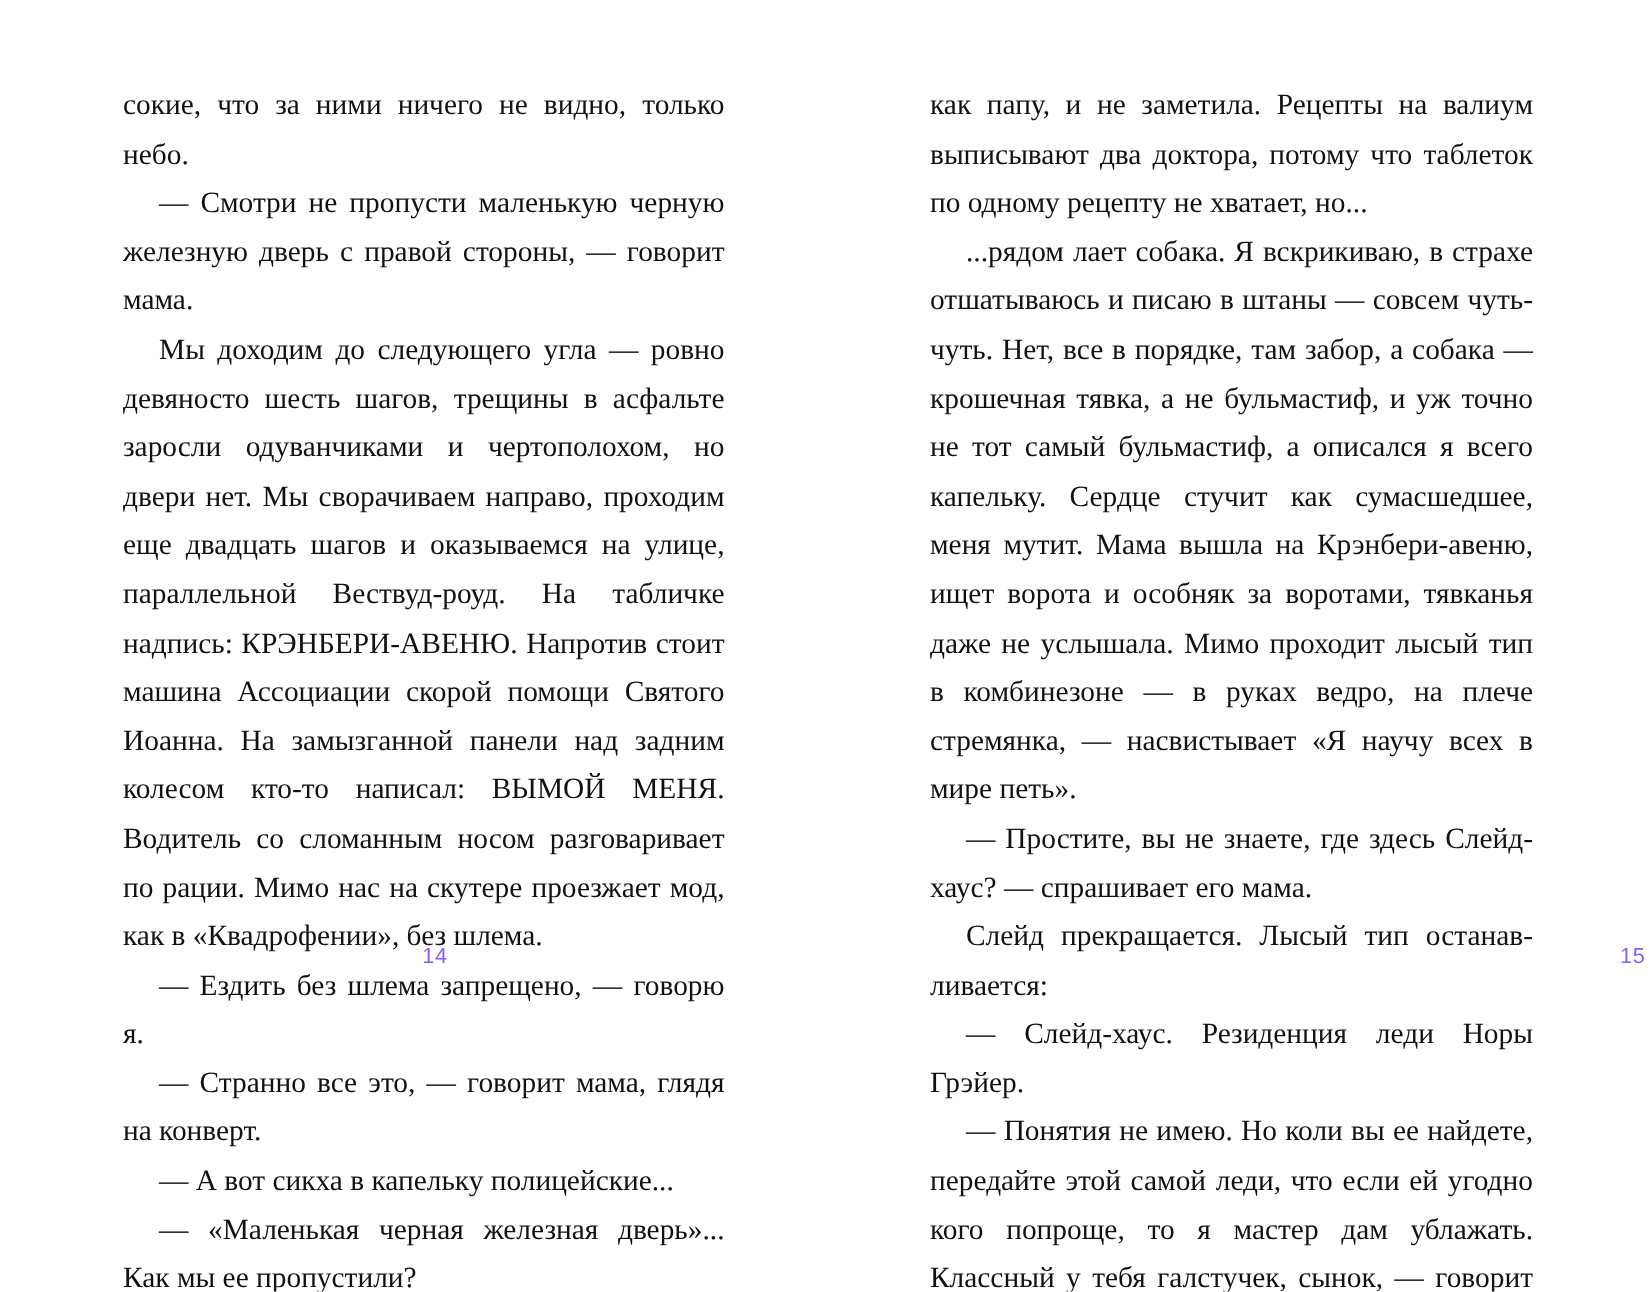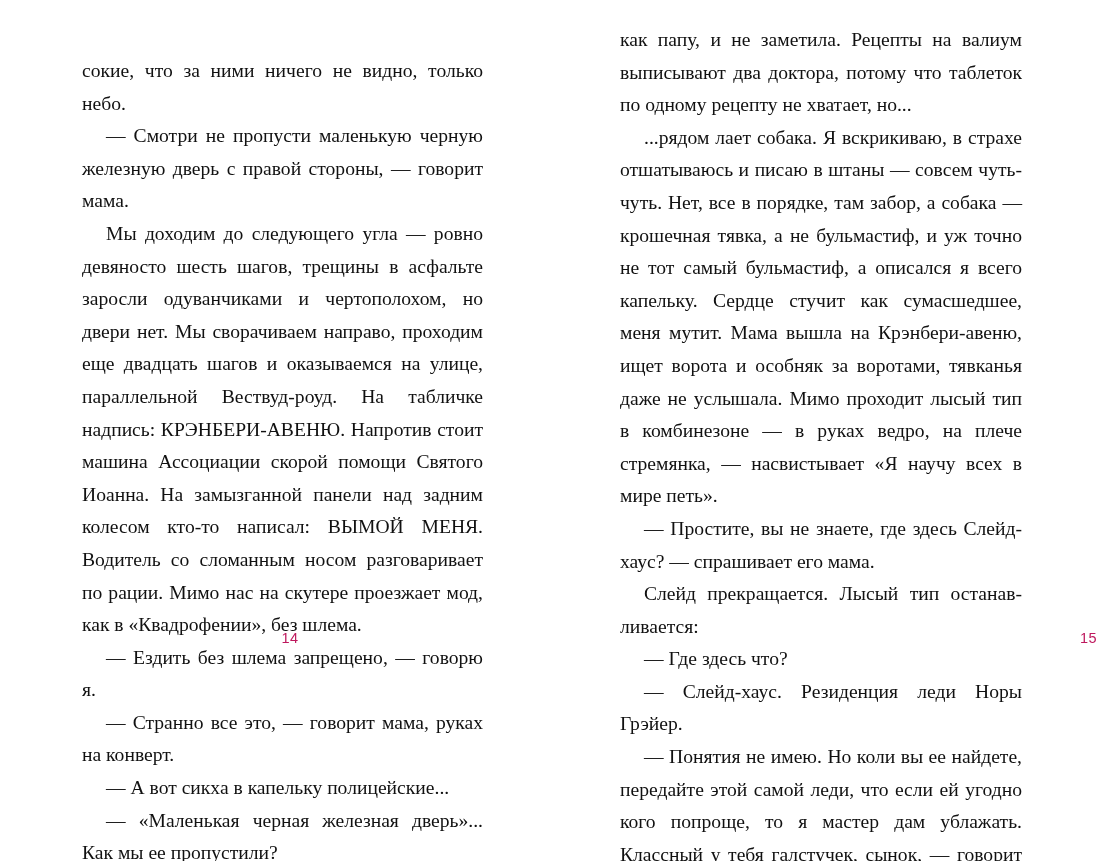--- a/index.html
+++ b/index.html
@@ -23,21 +23,21 @@
   }
 
   .page {
     position: relative;
     width: 550px;
     height: 709px;
     box-sizing: border-box;
   }
 
   .page-left  { padding: 55px 67px 0 82px; }
-  .page-right { padding: 24px 78px 0 70px; }
+  .page-right { padding: 55px 78px 0 70px; }
 
   .text-column {
     font-size: 19.6px;
     line-height: 32.6px;
     text-align: justify;
     text-justify: inter-word;
     hyphens: manual;
     -webkit-hyphens: manual;
   }
 
@@ -53,50 +53,49 @@
 
   .folio {
     position: absolute;
     bottom: 63px;
     left: 18px;
     right: 0;
     text-align: center;
     font-family: "Liberation Sans", "DejaVu Sans", sans-serif;
     font-size: 14.5px;
     letter-spacing: 0.4px;
-    color: #be185d;
+    color: #8b5cf6;
   }
   .page-left  .folio { transform: translateX(6px); }
   .page-right .folio { transform: translateX(-3px); text-align: right; }
 </style>
 </head>
 <body>
 
 <div class="page-spread">
 
   <div class="page page-left">
     <div class="text-column">
       <p class="no-indent">сокие, что за ними ничего не видно, только небо.</p>
       <p>— Смотри не пропусти маленькую чер­ную железную дверь с правой стороны, — го­ворит мама.</p>
       <p>Мы доходим до следующего угла — ровно девяносто шесть шагов, трещины в асфальте заросли одуванчиками и чертополохом, но двери нет. Мы сворачиваем направо, прохо­дим еще двадцать шагов и оказываемся на ули­це, параллельной Вествуд-роуд. На табличке надпись: КРЭНБЕРИ-АВЕНЮ. Напротив сто­ит машина Ассоциации скорой помощи Свя­того Иоанна. На замызганной панели над зад­ним колесом кто-то написал: ВЫМОЙ МЕНЯ. Водитель со сломанным носом разговаривает по рации. Мимо нас на скутере проезжает мод, как в «Квадрофении», без шлема.</p>
       <p>— Ездить без шлема запрещено, — гово­рю я.</p>
-      <p>— Странно все это, — говорит мама, руках на конверт.</p>
+      <p>— Странно все это, — говорит мама, глядя на конверт.</p>
       <p>— А вот сикха в капельку полицейские...</p>
       <p>— «Маленькая черная железная дверь»... Как мы ее пропустили?</p>
 
     </div>
     <div class="folio">14</div>
   </div>
 
   <div class="page page-right">
     <div class="text-column">
       <p class="no-indent">как папу, и не заметила. Рецепты на валиум выписывают два доктора, потому что табле­ток по одному рецепту не хватает, но...</p>
       <p>...рядом лает собака. Я вскрикиваю, в стра­хе отшатываюсь и писаю в штаны — совсем чуть-чуть. Нет, все в порядке, там забор, а со­бака — крошечная тявка, а не бульмастиф, и уж точно не тот самый бульмастиф, а описался я всего капельку. Сердце стучит как сума­сшедшее, меня мутит. Мама вышла на Крэн­бери-авеню, ищет ворота и особняк за воро­тами, тявканья даже не услышала. Мимо про­ходит лысый тип в комбинезоне — в руках ведро, на плече стремянка, — насвистывает «Я научу всех в мире петь».</p>
       <p>— Простите, вы не знаете, где здесь Слейд-хаус? — спрашивает его мама.</p>
       <p>Слейд прекращается. Лысый тип останав­ливается:</p>
-      <p>— Где здесь что?</p>
       <p>— Слейд-хаус. Резиденция леди Норы Грэйер.</p>
       <p>— Понятия не имею. Но коли вы ее най­дете, передайте этой самой леди, что если ей угодно кого попроще, то я мастер дам убла­жать. Классный у тебя галстучек, сынок, — го­ворит он мне, сворачивает в проулок Слейд и продолжает насвистывать с того самого места, на котором прервался.</p>
     </div>
     <div class="folio">15</div>
   </div>
 
 </div>
 
 </body></html>

